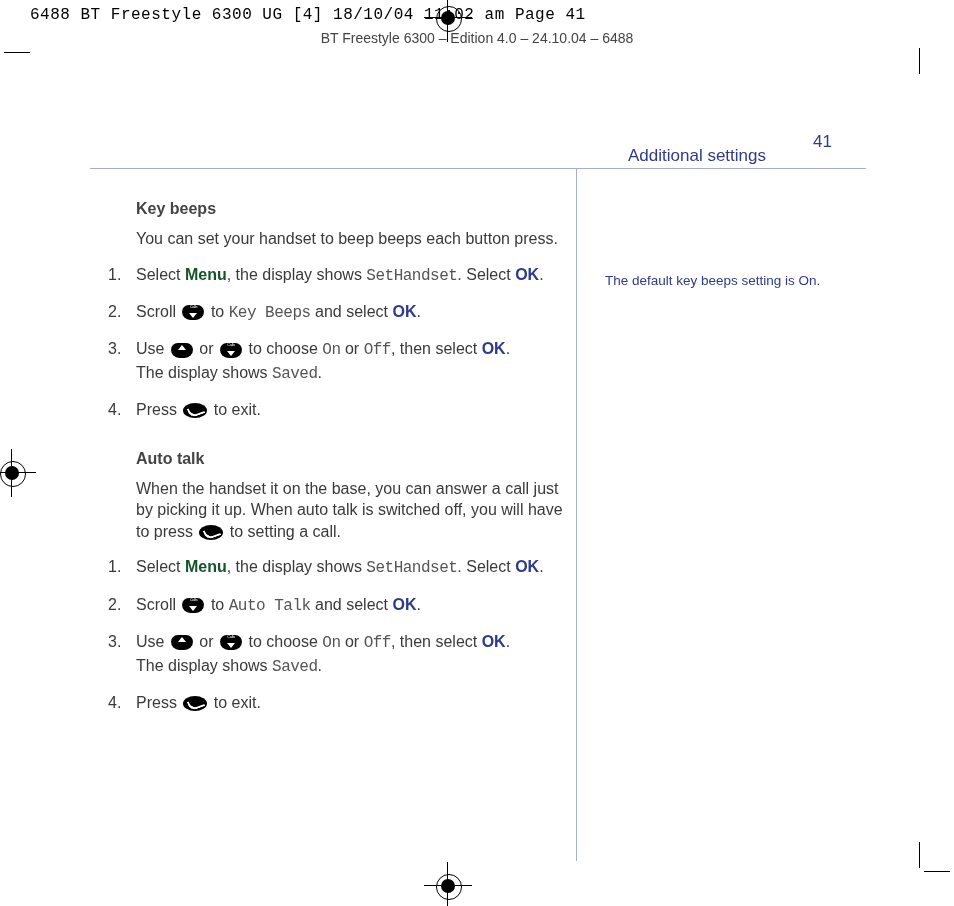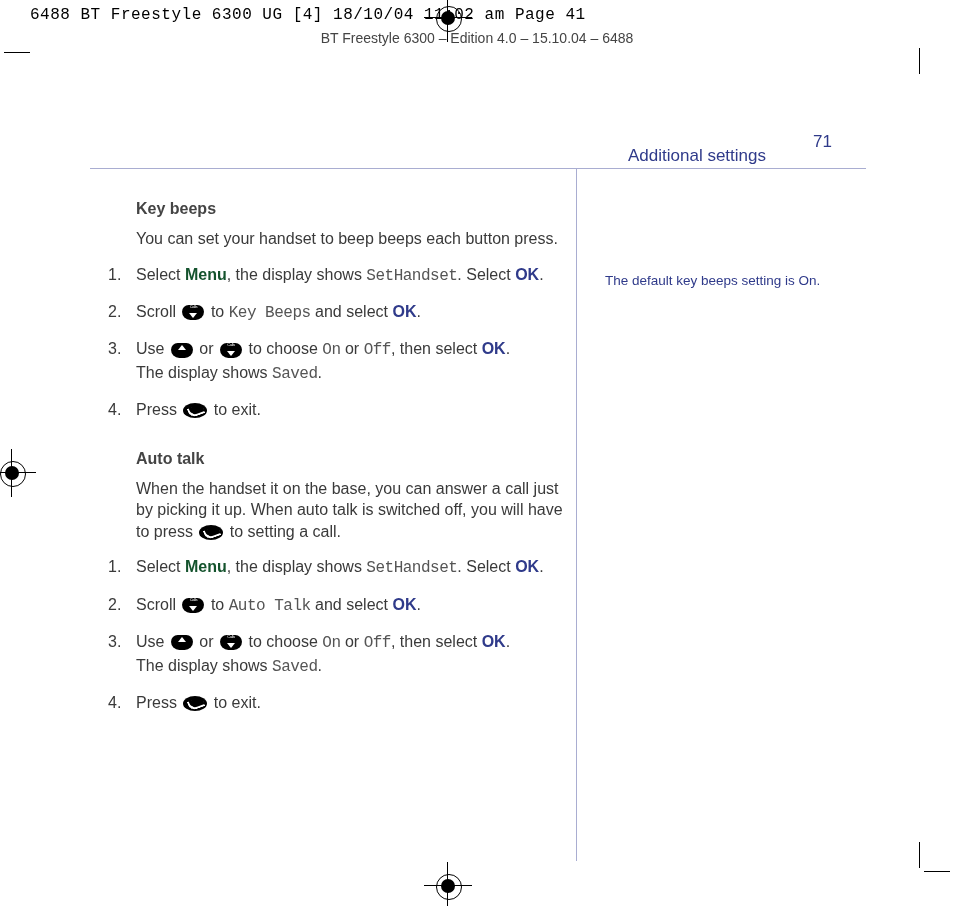--- a/index.html
+++ b/index.html
@@ -221,21 +221,21 @@
     font-size: 4px;
     color: #fff;
     letter-spacing: -0.3px;
   }
 </style>
 </head>
 <body>
 
 <div class="page">
   <div class="slug">6488 BT Freestyle 6300 UG [4]  18/10/04  11:02 am  Page 41</div>
-  <div class="edition">BT Freestyle 6300 – Edition 4.0 – 15.10.04 – 6488</div>
+  <div class="edition">BT Freestyle 6300 – Edition 4.0 – 24.10.04 – 6488</div>
 
   <div class="reg" style="top:0;left:430px">
     <div class="reg-h"></div>
       <div class="reg-v"></div>
       <div class="reg-circle"></div>
       <div class="reg-inner"></div>
   </div>
   <div class="reg" style="bottom:2px;left:430px">
     <div class="reg-h"></div>
       <div class="reg-v"></div>
@@ -247,21 +247,21 @@
       <div class="reg-v"></div>
       <div class="reg-circle"></div>
       <div class="reg-inner"></div>
   </div>
   <div style="position:absolute;top:52px;left:4px;width:26px;border-top:1px solid #000"></div>
   <div style="position:absolute;top:48px;right:34px;height:26px;border-left:1px solid #000"></div>
   <div style="position:absolute;bottom:38px;right:34px;height:26px;border-left:1px solid #000"></div>
   <div style="position:absolute;bottom:34px;right:4px;width:26px;border-top:1px solid #000"></div>
 
   <div class="header-title">Additional settings</div>
-  <div class="page-number">71</div>
+  <div class="page-number">41</div>
   <div class="rule-top"></div>
   <div class="divider"></div>
 
   <div class="main">
 
     <h3>Key beeps</h3>
     <p class="intro">You can set your handset to beep beeps each button press.</p>
     <ol class="steps">
       <li>
         <span>Select </span><span class="menu-word">Menu</span><span>, the display shows </span><span class="lcd">SetHandset</span><span>. Select </span><span class="ok-word">OK</span><span>.</span>

